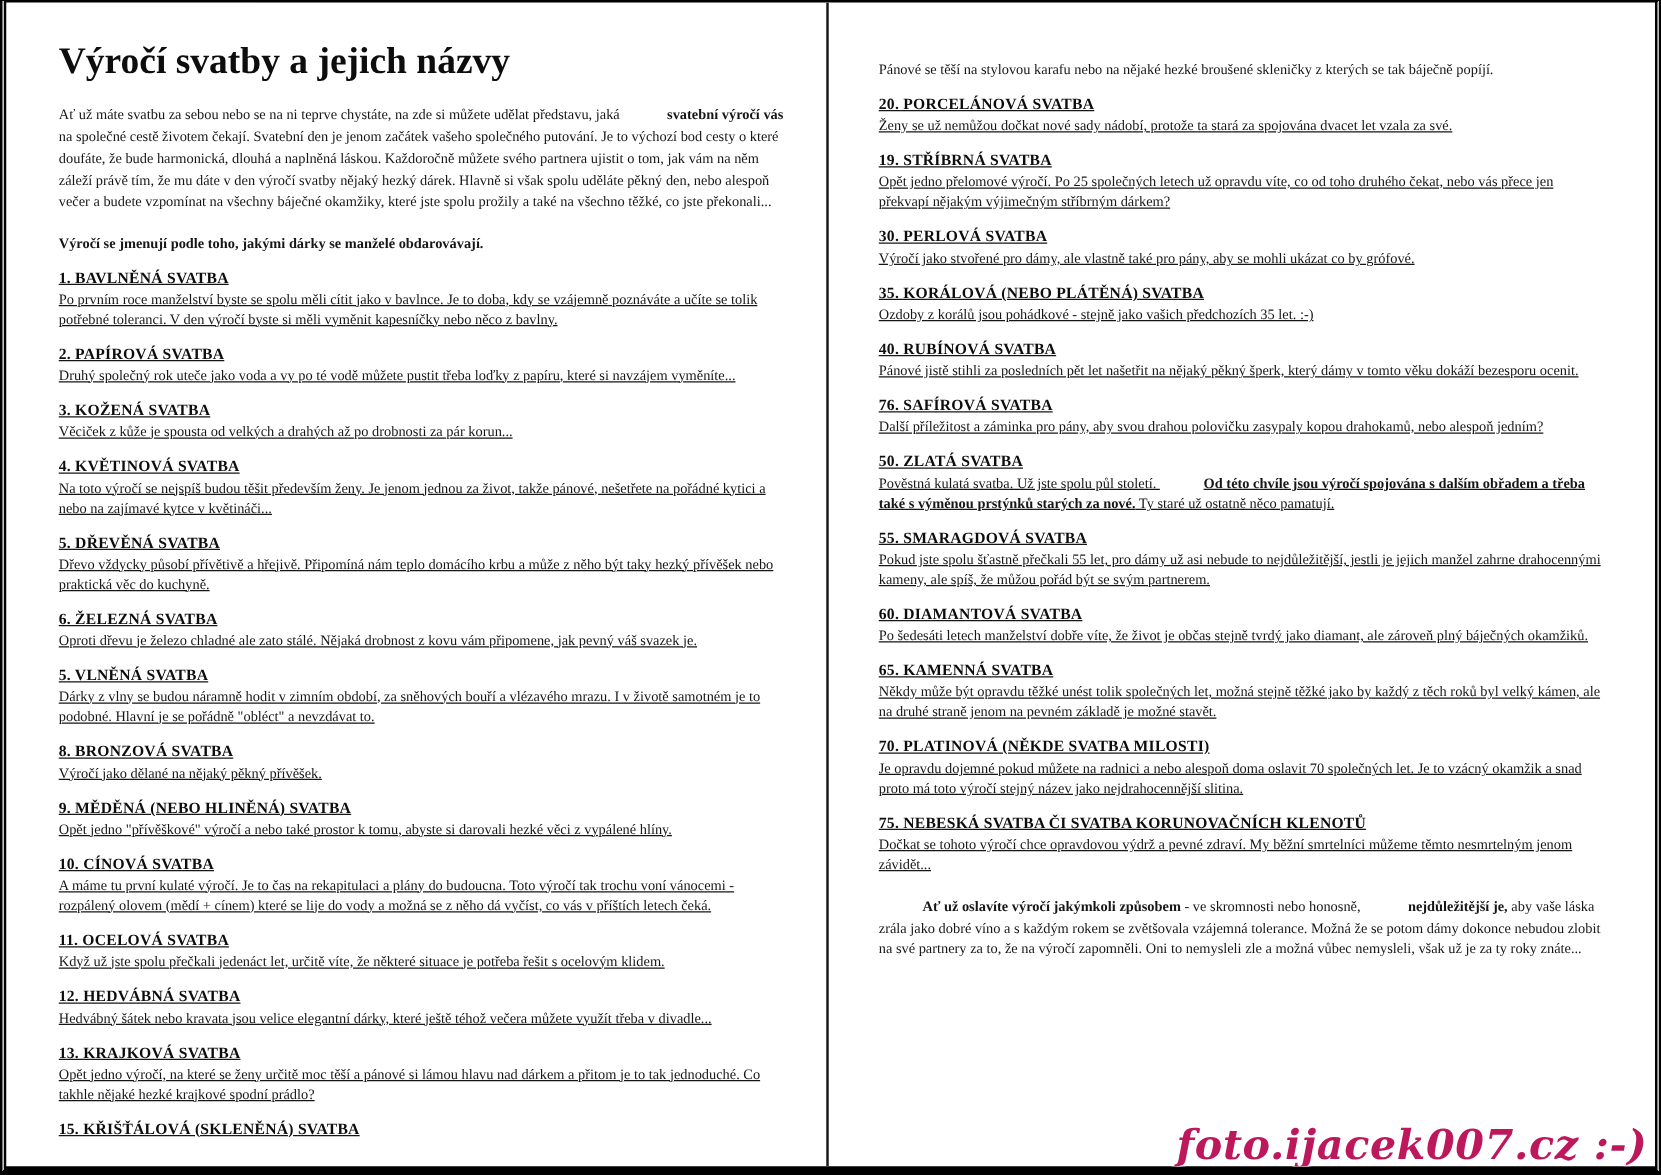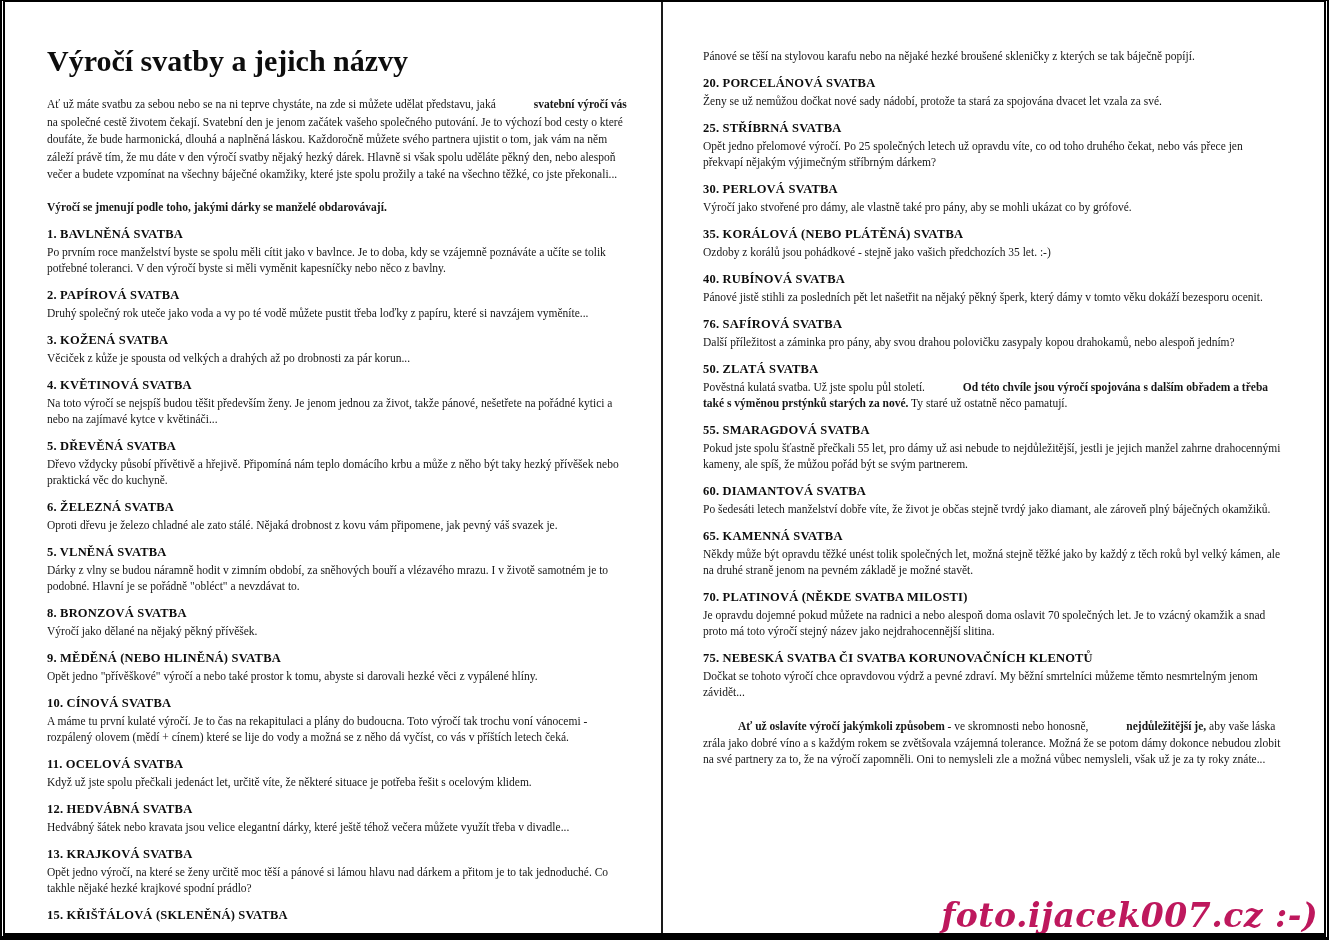--- a/index.html
+++ b/index.html
@@ -19,25 +19,25 @@
   .divider {
     position: absolute; top: 0; bottom: 0; left: 656px; width: 2px;
     background: #1a1a1a;
   }
   .col { position: absolute; top: 0; font-size: 11.5px; line-height: 16px; }
   .col-left  { left: 42px;  width: 580px; }
   .col-right { left: 698px; width: 582px; }
 
   .title {
     font-size: 30px; line-height: 33px; font-weight: bold;
-    margin: 42px 0 19px 0; color: #0d0d0d;
+    margin: 30px 0 19px 0; color: #0d0d0d;
   }
   .intro { margin: 0; line-height: 17.5px; }
   .note  { font-weight: bold; margin: 15px 0 0 0; }
-  .items { margin-top: 10px; }
+  .items { margin-top: 10px; text-decoration: underline; }
   .item  { margin-top: 11px; }
   .item-heading { font-weight: bold; font-size: 12.5px; line-height: 17px; letter-spacing: 0.2px; color: #0d0d0d; }
   .item-body { margin-top: 1px; }
   .cont { margin: 46px 0 0 0; }
   .closing { margin: 18px 0 0 0; line-height: 16.5px; }
   b { font-weight: bold; padding-left: 35px; }
 
   .watermark {
     position: absolute; right: 6px; bottom: -2px;
     font-family: "DejaVu Serif", serif;
@@ -119,21 +119,21 @@
   </div>
 
   <div class="col col-right">
     <p class="cont">Pánové se těší na stylovou karafu nebo na nějaké hezké broušené skleničky z kterých se tak báječně popíjí.</p>
     <div class="items">
         <div class="item">
     <div class="item-heading">20. PORCELÁNOVÁ SVATBA</div>
     <div class="item-body">Ženy se už nemůžou dočkat nové sady nádobí, protože ta stará za spojována dvacet let vzala za své.</div>
   </div>
         <div class="item">
-    <div class="item-heading">25. STŘÍBRNÁ SVATBA</div>
+    <div class="item-heading">19. STŘÍBRNÁ SVATBA</div>
     <div class="item-body">Opět jedno přelomové výročí. Po 25 společných letech už opravdu víte, co od toho druhého čekat, nebo vás přece jen překvapí nějakým výjimečným stříbrným dárkem?</div>
   </div>
         <div class="item">
     <div class="item-heading">30. PERLOVÁ SVATBA</div>
     <div class="item-body">Výročí jako stvořené pro dámy, ale vlastně také pro pány, aby se mohli ukázat co by grófové.</div>
   </div>
         <div class="item">
     <div class="item-heading">35. KORÁLOVÁ (NEBO PLÁTĚNÁ) SVATBA</div>
     <div class="item-body">Ozdoby z korálů jsou pohádkové - stejně jako vašich předchozích 35 let. :-)</div>
   </div>

